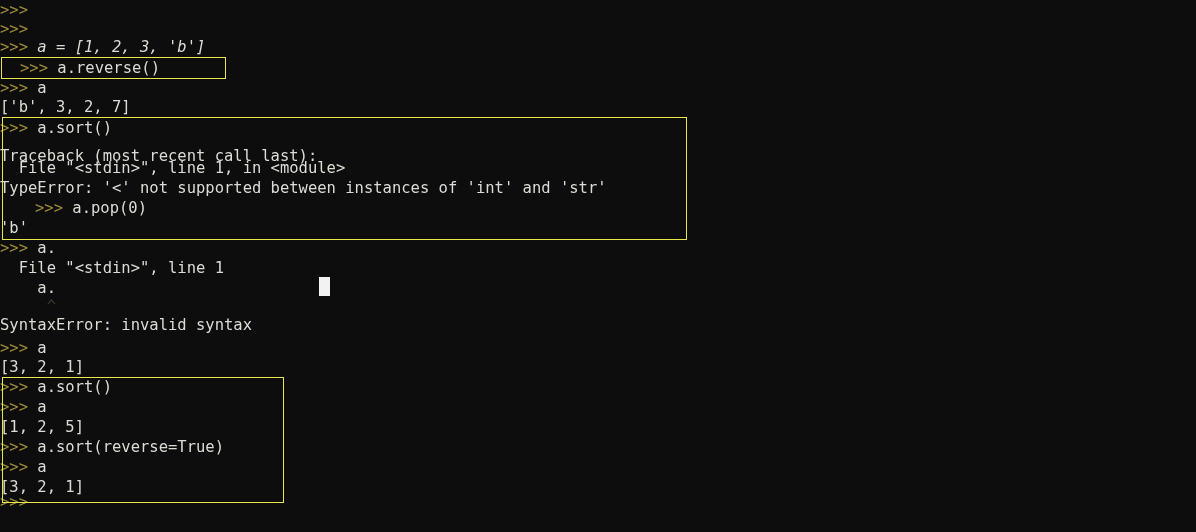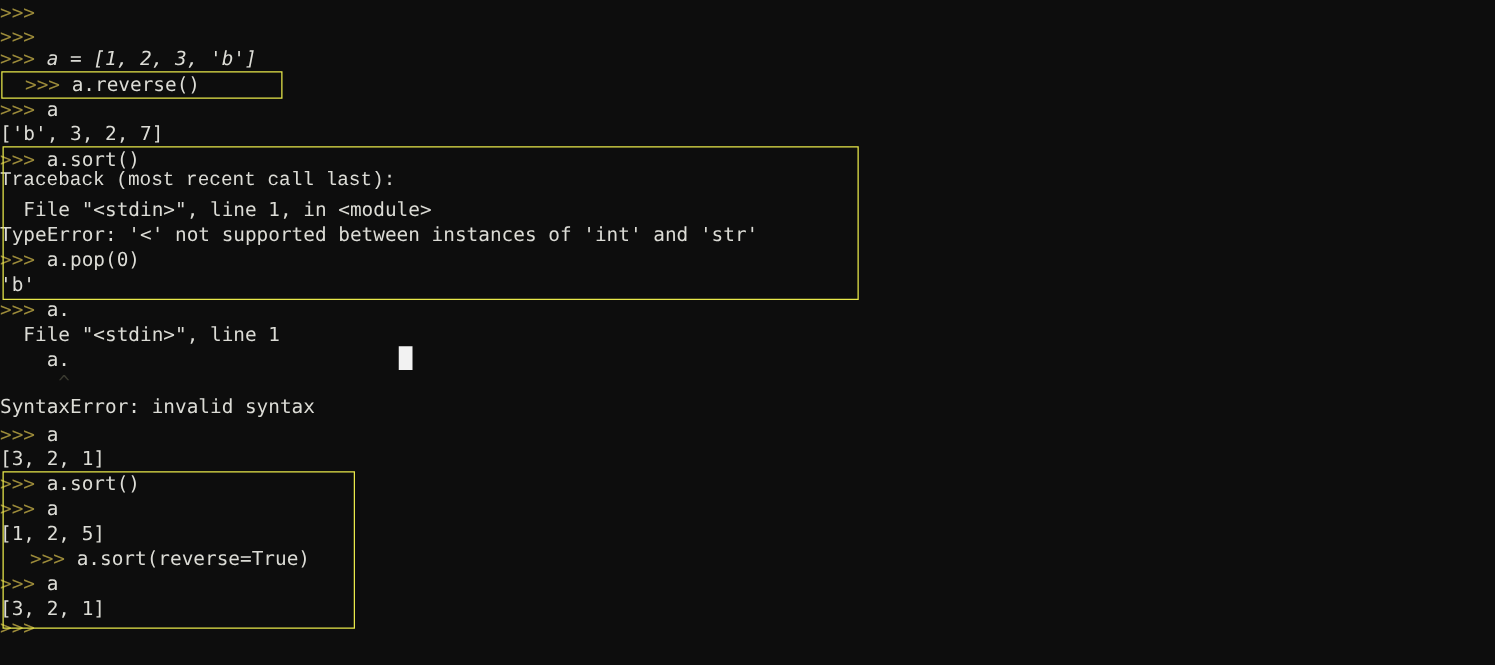--- a/index.html
+++ b/index.html
@@ -57,36 +57,36 @@
 
 <div id="terminal">
   <div id="lines-container">
       <div class="line" style="top: 0px;"><span class="prompt">&gt;&gt;&gt; </span><span class="txt"></span></div>
       <div class="line" style="top: 19px;"><span class="prompt">&gt;&gt;&gt; </span><span class="txt"></span></div>
       <div class="line" style="top: 37px; font-style: italic;"><span class="prompt">&gt;&gt;&gt; </span><span class="txt">a = [1, 2, 3, 'b']</span></div>
       <div class="line" style="top: 58px; padding-left: 20px;"><span class="prompt">&gt;&gt;&gt; </span><span class="txt">a.reverse()</span></div>
       <div class="line" style="top: 78px;"><span class="prompt">&gt;&gt;&gt; </span><span class="txt">a</span></div>
       <div class="line" style="top: 97px;"><span class="txt">['b', 3, 2, 7]</span></div>
       <div class="line" style="top: 118px;"><span class="prompt">&gt;&gt;&gt; </span><span class="txt">a.sort()</span></div>
-      <div class="line" style="top: 134px; font-family: Liberation Mono, monospace;"><span class="txt">Traceback (most recent call last):</span></div>
+      <div class="line" style="top: 146px;"><span class="txt">Traceback (most recent call last):</span></div>
       <div class="line" style="top: 158px;"><span class="txt">  File "&lt;stdin&gt;", line 1, in &lt;module&gt;</span></div>
       <div class="line" style="top: 178px;"><span class="txt">TypeError: '&lt;' not supported between instances of 'int' and 'str'</span></div>
-      <div class="line" style="top: 198px;"><span class="prompt">&gt;&gt;&gt; </span><span class="txt">a.pop(0)</span></div>
+      <div class="line" style="top: 198px; padding-left: 35px;"><span class="prompt">&gt;&gt;&gt; </span><span class="txt">a.pop(0)</span></div>
       <div class="line" style="top: 218px;"><span class="txt">'b'</span></div>
       <div class="line" style="top: 238px;"><span class="prompt">&gt;&gt;&gt; </span><span class="txt">a.</span></div>
       <div class="line" style="top: 258px;"><span class="txt">  File "&lt;stdin&gt;", line 1</span></div>
       <div class="line" style="top: 278px;"><span class="txt">    a.</span></div>
       <div class="line" style="top: 296px;"><span class="dim">     ^</span></div>
       <div class="line" style="top: 315px;"><span class="txt">SyntaxError: invalid syntax</span></div>
       <div class="line" style="top: 338px;"><span class="prompt">&gt;&gt;&gt; </span><span class="txt">a</span></div>
       <div class="line" style="top: 357px;"><span class="txt">[3, 2, 1]</span></div>
       <div class="line" style="top: 377px;"><span class="prompt">&gt;&gt;&gt; </span><span class="txt">a.sort()</span></div>
       <div class="line" style="top: 397px;"><span class="prompt">&gt;&gt;&gt; </span><span class="txt">a</span></div>
       <div class="line" style="top: 417px;"><span class="txt">[1, 2, 5]</span></div>
-      <div class="line" style="top: 437px; margin-left: 24px;"><span class="prompt">&gt;&gt;&gt; </span><span class="txt">a.sort(reverse=True)</span></div>
+      <div class="line" style="top: 437px;"><span class="prompt">&gt;&gt;&gt; </span><span class="txt">a.sort(reverse=True)</span></div>
       <div class="line" style="top: 457px;"><span class="prompt">&gt;&gt;&gt; </span><span class="txt">a</span></div>
       <div class="line" style="top: 477px;"><span class="txt">[3, 2, 1]</span></div>
       <div class="line" style="top: 492px;"><span class="prompt">&gt;&gt;&gt; </span><span class="txt"></span></div>
     </div>
   <div id="boxes-container">
       <div class="hlbox" style="left: 1px; top: 57px; width: 225px; height: 22px; border-color: rgb(232, 232, 74);"></div>
       <div class="hlbox" style="left: 2px; top: 117px; width: 685px; height: 123px; border-color: rgb(232, 232, 74);"></div>
       <div class="hlbox" style="left: 2px; top: 377px; width: 282px; height: 126px; border-color: rgb(232, 232, 74);"></div>
     </div>
   <div id="cursor-container">

